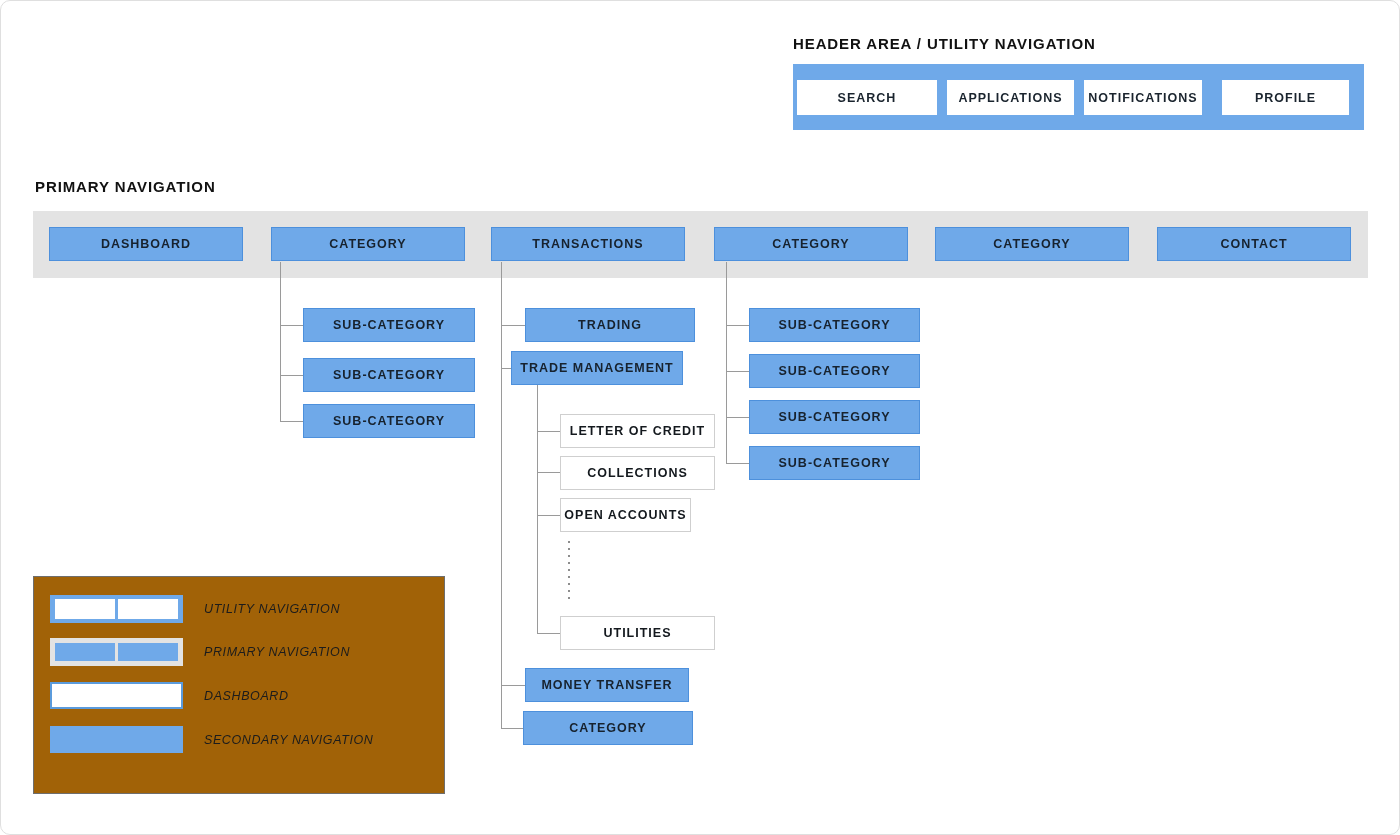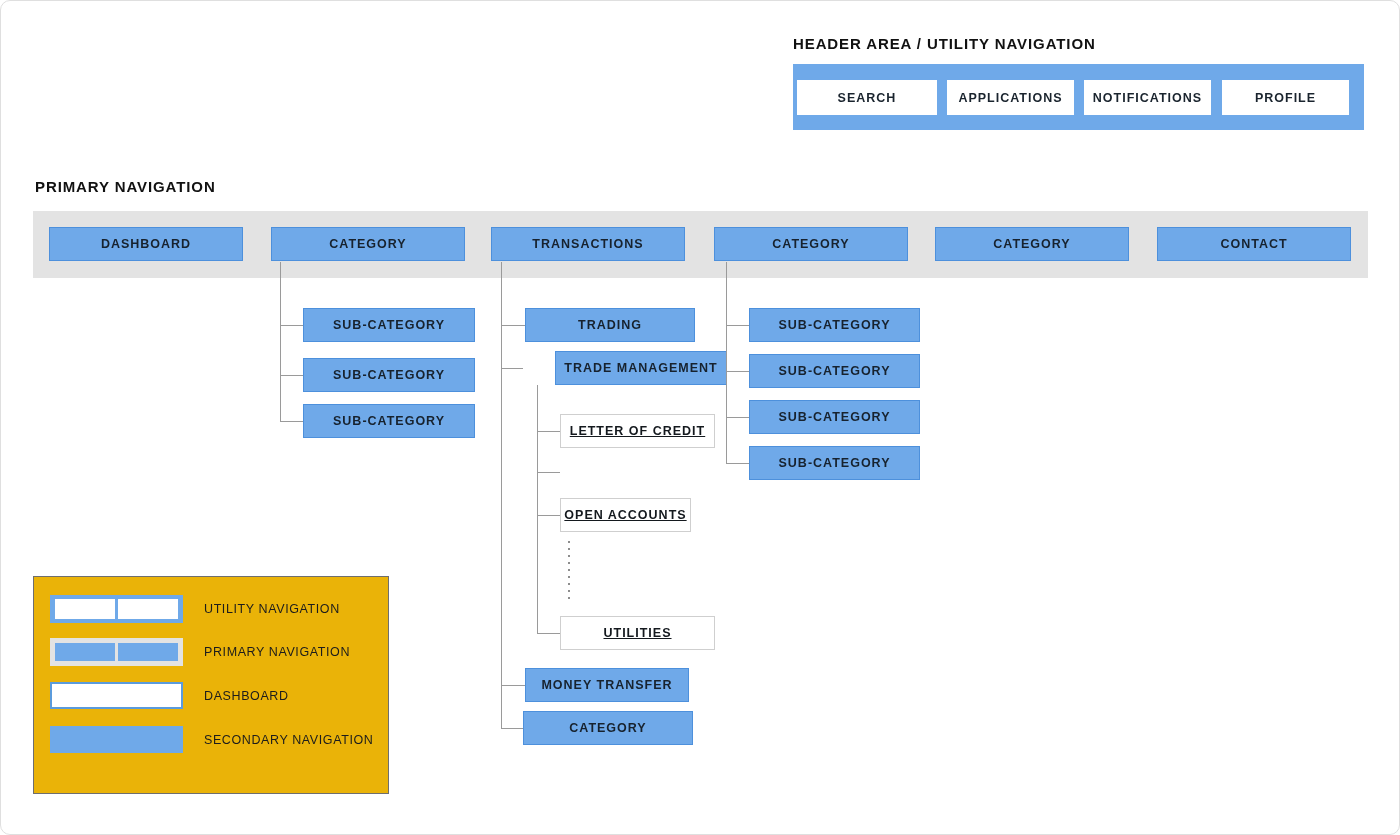--- a/index.html
+++ b/index.html
@@ -48,34 +48,34 @@
   }
 
   
   .node {
     position: absolute; height: 34px;
     display: flex; align-items: center; justify-content: center;
     font-size: 12.5px; font-weight: 600; letter-spacing: 1px; color: #17222e;
     white-space: nowrap;
   }
   .node.blue { background: #6fa9e9; border: 1px solid #4d90dc; }
-  .node.white { background: #ffffff; border: 1px solid #cfcfcf; color: #14191e; text-decoration: underline; }
+  .node.white { background: #ffffff; border: 1px solid #cfcfcf; color: #14191e; }
 
   
   .vline { position: absolute; width: 1px; background: #9a9a9a; }
   .hline { position: absolute; height: 1px; background: #9a9a9a; }
   .vdots {
     position: absolute; width: 2px;
     background-image: repeating-linear-gradient(to bottom, #8d8d8d 0 2px, transparent 2px 7px);
   }
 
   
   .legend {
-    position: absolute; left: 32px; top: 575px; width: 356px; height: 218px;
-    background: #eab308; border: 1.5px solid #6e6e6e;
+    position: absolute; left: 32px; top: 575px; width: 412px; height: 218px;
+    background: #a16207; border: 1.5px solid #6e6e6e; font-style: italic;
   }
   .legend .swatch { position: absolute; left: 16px; width: 133px; }
   .legend .lg-label {
     position: absolute; left: 170px;
     display: flex; align-items: center;
     font-size: 12.5px; font-weight: 500; letter-spacing: 0.6px; color: #1c1c1c;
     white-space: nowrap;
   }
   .sw-utility {
     height: 28px; background: #6fa9e9;
@@ -93,21 +93,21 @@
 </head>
 <body>
 
 <div class="page">
 
   <div class="section-title" style="left:792px; top:34px;">HEADER AREA / UTILITY NAVIGATION</div>
 
   <div class="hdr-bar">
     <div class="hdr-btn" style="left:4px;  width:140px;">SEARCH</div>
     <div class="hdr-btn" style="left:154px; width:127px;">APPLICATIONS</div>
-    <div class="hdr-btn" style="left:291px; width:127px;text-align:right;">NOTIFICATIONS</div>
+    <div class="hdr-btn" style="left:291px; width:118px;text-align:right;">NOTIFICATIONS</div>
     <div class="hdr-btn" style="left:429px; width:127px;">PROFILE</div>
   </div>
 
   <div class="section-title" style="left:34px; top:177px;">PRIMARY NAVIGATION</div>
 
   <div class="pn-bar">
     <div class="pn-btn" style="left:16px;">DASHBOARD</div>
     <div class="pn-btn" style="left:238px;">CATEGORY</div>
     <div class="pn-btn" style="left:458px;">TRANSACTIONS</div>
     <div class="pn-btn" style="left:681px;">CATEGORY</div>
@@ -124,32 +124,33 @@
   <div class="node blue" style="left:302px; top:357px; width:172px;">SUB-CATEGORY</div>
   <div class="node blue" style="left:302px; top:403px; width:172px;">SUB-CATEGORY</div>
 
   <div class="vline" style="left:500px; top:261px; height:466px;"></div>
   <div class="hline" style="left:500px; top:324px; width:24px;"></div>
   <div class="hline" style="left:500px; top:367px; width:22px;"></div>
   <div class="hline" style="left:500px; top:684px; width:24px;"></div>
   <div class="hline" style="left:500px; top:727px; width:22px;"></div>
 
   <div class="node blue" style="left:524px; top:307px; width:170px;">TRADING</div>
-  <div class="node blue" style="left:554px; top:350px; width:172px;">TRADE MANAGEMENT</div>
+  <div class="node blue" style="left:510px; top:350px; width:172px;">TRADE MANAGEMENT</div>
   <div class="node blue" style="left:524px; top:667px; width:164px;">MONEY TRANSFER</div>
   <div class="node blue" style="left:522px; top:710px; width:170px;">CATEGORY</div>
 
   <div class="vline" style="left:536px; top:384px; height:248px;"></div>
   <div class="hline" style="left:536px; top:430px; width:23px;"></div>
   <div class="hline" style="left:536px; top:471px; width:23px;"></div>
   <div class="hline" style="left:536px; top:514px; width:23px;"></div>
   <div class="hline" style="left:536px; top:632px; width:23px;"></div>
   <div class="vdots" style="left:567px; top:540px; height:62px;"></div>
 
   <div class="node white" style="left:559px; top:413px; width:155px;">LETTER OF CREDIT</div>
+  <div class="node white" style="left:559px; top:455px; width:155px;">COLLECTIONS</div>
   <div class="node white" style="left:559px; top:497px; width:131px;">OPEN ACCOUNTS</div>
   <div class="node white" style="left:559px; top:615px; width:155px;">UTILITIES</div>
 
   <div class="vline" style="left:725px; top:261px; height:201px;"></div>
   <div class="hline" style="left:725px; top:324px; width:23px;"></div>
   <div class="hline" style="left:725px; top:370px; width:23px;"></div>
   <div class="hline" style="left:725px; top:416px; width:23px;"></div>
   <div class="hline" style="left:725px; top:462px; width:23px;"></div>
 
   <div class="node blue" style="left:748px; top:307px; width:171px;">SUB-CATEGORY</div>

